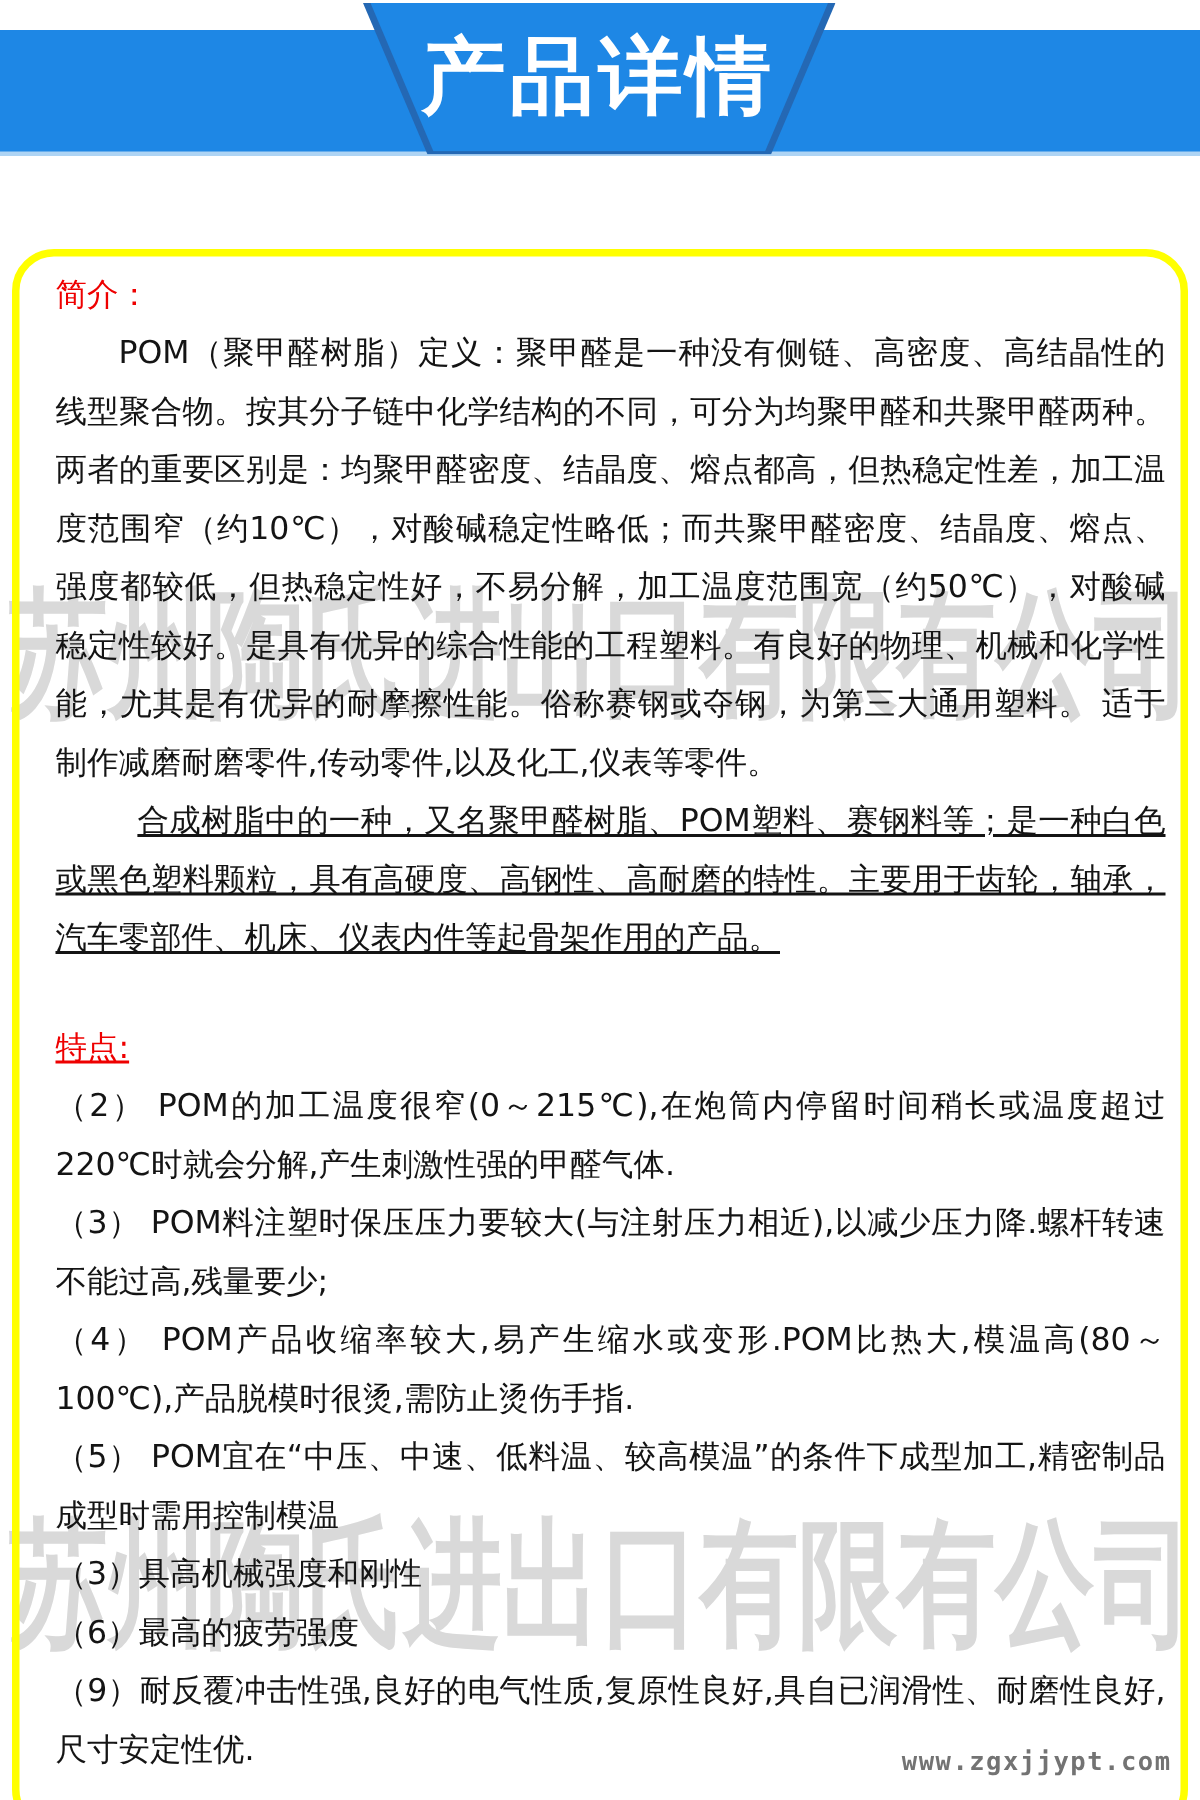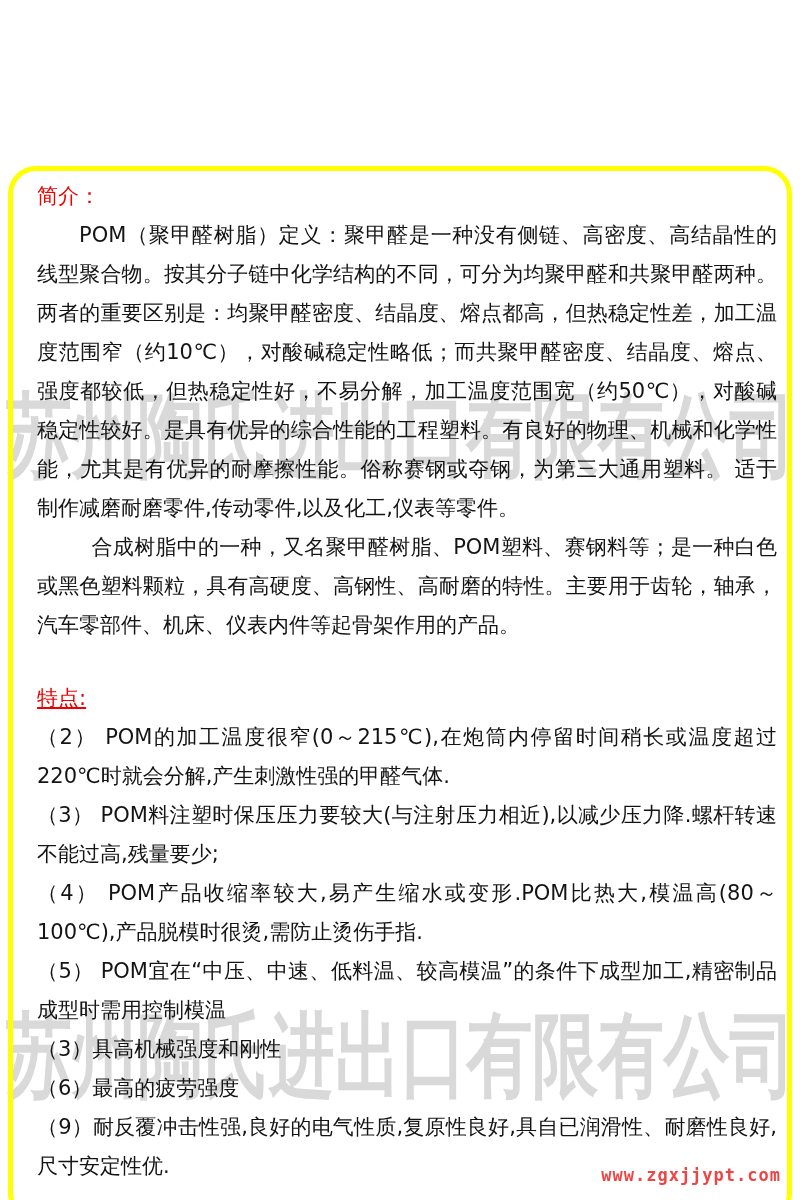--- a/index.html
+++ b/index.html
@@ -28,33 +28,39 @@
   
   .content-box{position:absolute;left:8px;top:118px;width:784px;height:1055px;
                box-sizing:border-box;border:5px solid #ffff00;border-radius:28px;
                background:transparent;padding:6px 10px 0 24px;margin-top:48px;}
   .content-text{position:relative;z-index:1;color:#141414;
                 font-size:21px;line-height:39px;text-align:justify;}
   .section-heading{color:#ee0000;margin:0;}
   .heading-features{margin-top:34px;text-decoration:underline;}
   .para{margin:0;}
   .para.p1{text-indent:2em;}
-  .para.p2{text-indent:2.6em;}
+  .para.p2{text-indent:2.6em;text-decoration:underline;}
   .feature-item{margin:0;}
 
   
   .site-url{position:absolute;right:14px;top:1165px;z-index:3;background:#ffffff;
-            padding:0 5px;color:#ef4444;font-weight:bold;font-size:17px;letter-spacing:1px;
+            padding:0 5px;color:#737373;font-weight:bold;font-size:17px;letter-spacing:1px;
             font-family:"DejaVu Sans Mono","Liberation Mono",monospace;}
 </style>
 </head>
 <body>
 
 <div class="page">
 
+  <div class="header">
+    <div class="header-bar"></div>
+    <div class="trap-outer"></div>
+    <div class="trap-inner"></div>
+    <div class="header-title">产品详情</div>
+  </div>
 
   <div class="watermark w1">苏州陶氏进出口有限有公司</div>
   <div class="watermark w2">苏州陶氏进出口有限有公司</div>
 
   <div class="content-box">
     <div class="content-text">
 
       <p class="section-heading">简介：</p>
       <p class="para p1">POM（聚甲醛树脂）定义：聚甲醛是一种没有侧链、高密度、高结晶性的线型聚合物。按其分子链中化学结构的不同，可分为均聚甲醛和共聚甲醛两种。两者的重要区别是：均聚甲醛密度、结晶度、熔点都高，但热稳定性差，加工温度范围窄（约10℃），对酸碱稳定性略低；而共聚甲醛密度、结晶度、熔点、强度都较低，但热稳定性好，不易分解，加工温度范围宽（约50℃），对酸碱稳定性较好。是具有优异的综合性能的工程塑料。有良好的物理、机械和化学性能，尤其是有优异的耐摩擦性能。俗称赛钢或夺钢，为第三大通用塑料。 适于制作减磨耐磨零件,传动零件,以及化工,仪表等零件。</p>
       <p class="para p2">合成树脂中的一种，又名聚甲醛树脂、POM塑料、赛钢料等；是一种白色或黑色塑料颗粒，具有高硬度、高钢性、高耐磨的特性。主要用于齿轮，轴承，汽车零部件、机床、仪表内件等起骨架作用的产品。</p>

